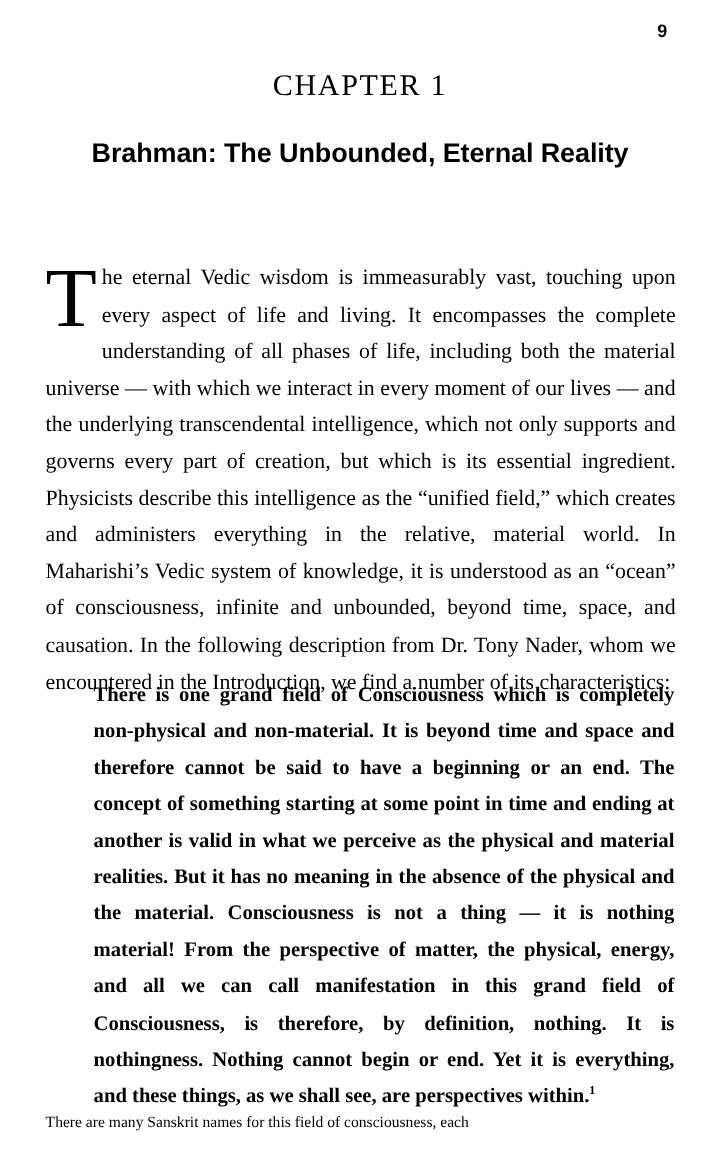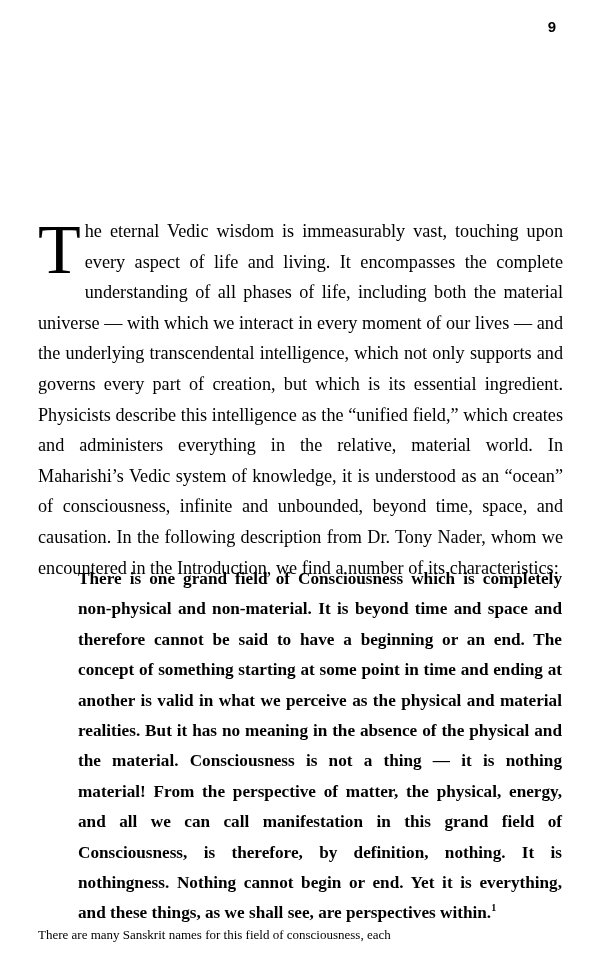--- a/index.html
+++ b/index.html
@@ -105,21 +105,23 @@
     margin: 0;
   }
 </style>
 </head>
 <body>
 
 <div class="page">
 
   <div class="folio">9</div>
 
+  <div class="chapter-label">CHAPTER 1</div>
 
+  <div class="chapter-title">Brahman: The Unbounded, Eternal Reality</div>
 
   <div class="body-block">
     <p class="para-main"><span class="dropcap">T</span><span>he eternal Vedic wisdom is immeasurably vast, touching upon every aspect of life and living. It encompasses the complete understanding of all phases of life, including both the material universe — with which we interact in every moment of our lives — and the underlying transcendental intelligence, which not only supports and governs every part of creation, but which is its essential ingredient. Physicists describe this intelligence as the “unified field,” which creates and administers everything in the relative, material world. In Maharishi’s Vedic system of knowledge, it is understood as an “ocean” of consciousness, infinite and unbounded, beyond time, space, and causation. In the following description from Dr. Tony Nader, whom we encountered in the Introduction, we find a number of its characteristics:</span></p>
   </div>
 
   <div class="quote-block">
     <p class="para-quote"><span>There is one grand field of Consciousness which is completely non-physical and non-material. It is beyond time and space and therefore cannot be said to have a beginning or an end. The concept of something starting at some point in time and ending at another is valid in what we perceive as the physical and material realities. But it has no meaning in the absence of the physical and the material. Consciousness is not a thing — it is nothing material! From the perspective of matter, the physical, energy, and all we can call manifestation in this grand field of Consciousness, is therefore, by definition, nothing. It is nothingness. Nothing cannot begin or end. Yet it is everything, and these things, as we shall see, are perspectives within.</span><sup>1</sup></p>
   </div>
 
   <p class="para-last">There are many Sanskrit names for this field of consciousness, each</p>

